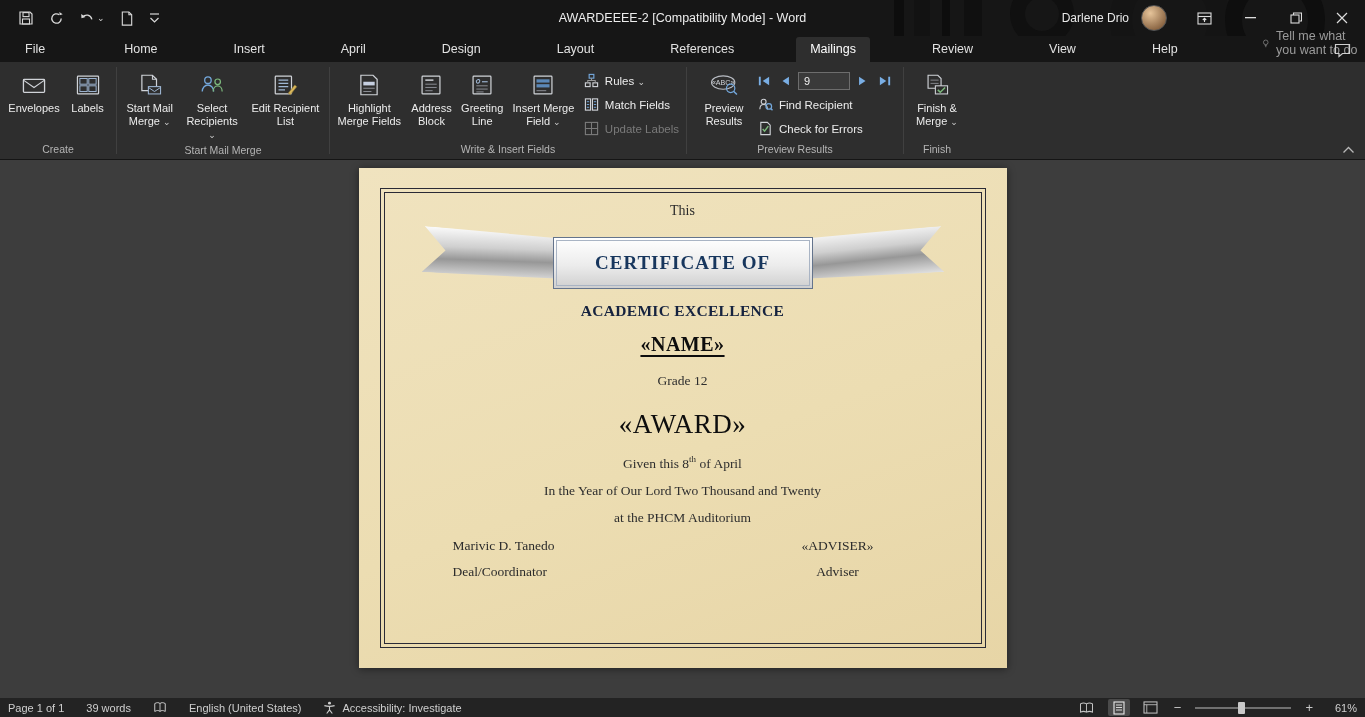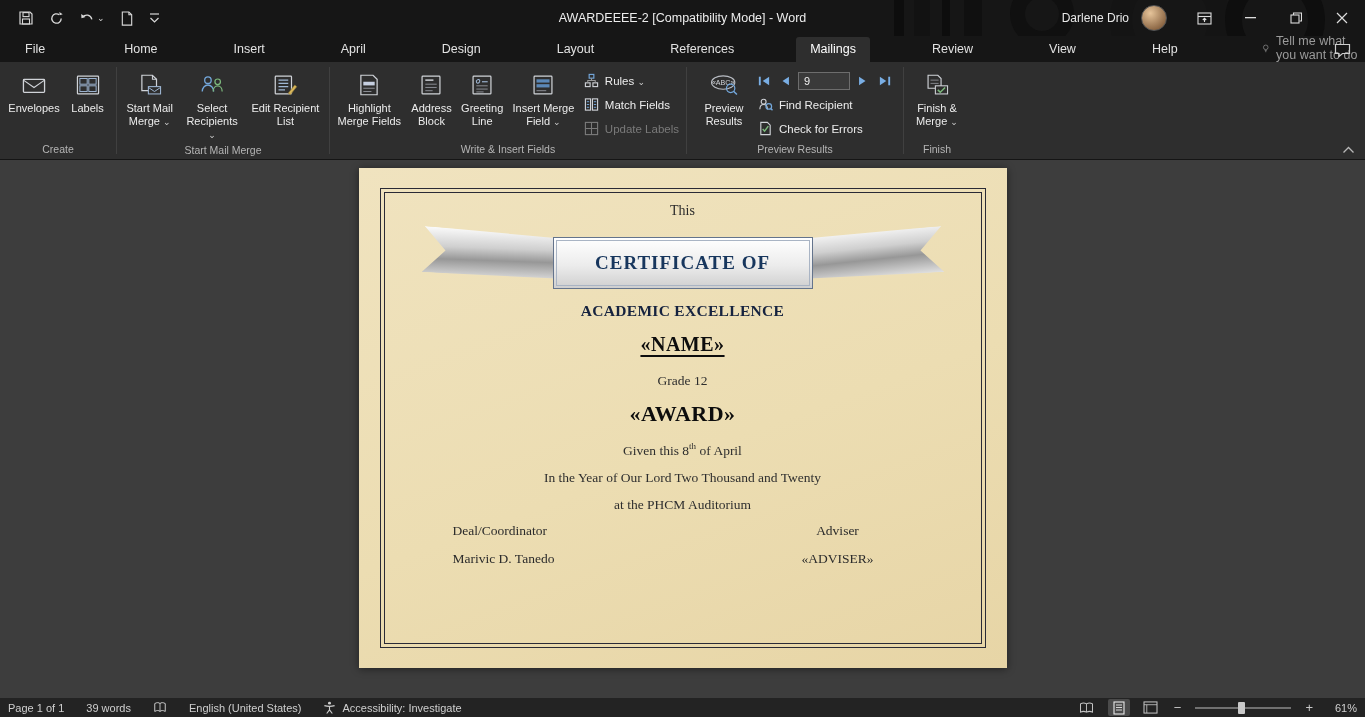--- a/index.html
+++ b/index.html
@@ -23,21 +23,21 @@
   .user-name { font-size:12px; color:#e8e8e8; margin-right:12px; }
   .avatar { width:26px; height:26px; border-radius:50%; background:radial-gradient(circle at 35% 30%, #e6c49a, #8a6543 75%); margin-right:22px; border:1px solid #555; }
   .win-btn { width:46px; height:36px; display:flex; align-items:center; justify-content:center; color:#dcdcdc; }
   .ribbon-display { margin-right:8px; }
 
   
   .tabrow { height:26px; background:#161616; display:flex; align-items:flex-end; position:relative; z-index:3;gap:48px; }
   .tab { padding:5px 14px 6px; font-size:12.5px; color:#e2e2e2; border-radius:3px 3px 0 0; }
   .tab.first { margin-left:8px; padding:5px 17px 6px; }
   .tab.active { background:#2e2e2e; color:#fff; }
-  .tellme { display:flex; align-items:center; gap:7px; margin-left:22px; color:#9b9b9b; font-size:12.5px; }
+  .tellme { display:flex; align-items:center; gap:7px; margin-left:22px; padding-bottom:5px; color:#9b9b9b; font-size:12.5px; }
   .comment-btn { position:absolute; right:14px; bottom:4px; }
 
   
   .ribbon { height:98px; background:#2e2e2e; display:flex; position:relative; border-bottom:1px solid #151515; }
   .rgroup { display:flex; flex-direction:column; padding-top:3px; }
   .rgroup-content { flex:1; display:flex; align-items:flex-start; justify-content:center; gap:2px; padding:2px 3px 0; }
   .rgroup-label { text-align:center; font-size:10.5px; color:#b5b5b5; padding:2px 4px 4px; white-space:nowrap; }
   .vsep { width:1px; background:#404040; margin:5px 0; }
   .btn-lg { display:flex; flex-direction:column; align-items:center; gap:4px; padding-top:4px; font-size:11px; line-height:13px; text-align:center; color:#ececec; border-radius:3px; }
   .btn-lg .ic { height:27px; display:flex; align-items:center; justify-content:center; }
@@ -73,21 +73,21 @@
   .tail-left { left:2px; transform:rotate(4deg); clip-path:polygon(0 0, 100% 8%, 100% 92%, 0 100%, 13% 50%); }
   .tail-right { right:2px; transform:rotate(-4deg); clip-path:polygon(0 8%, 100% 0, 87% 50%, 100% 100%, 0 92%); }
   .banner-box { position:absolute; left:50%; top:14px; transform:translateX(-50%); width:260px; height:52px; background:linear-gradient(180deg,#ffffff 0%, #ececec 55%, #cfcfcf 100%); border:1.5px solid #64748c; display:flex; align-items:center; justify-content:center; }
   .banner-box::before { content:""; position:absolute; inset:2px; border:1px solid #a9b4c4; pointer-events:none; }
   .c-cert-of { font-size:19px; font-weight:bold; color:#17365d; letter-spacing:1px; }
   .c-acad { margin-top:9px; font-size:15.5px; font-weight:bold; color:#16233f; letter-spacing:.3px; }
   .c-line { font-size:13.5px; color:#2e2e2e; }
   .c-conferred { margin-top:17px; }
   .c-name { margin-top:13px; font-size:20px; font-weight:bold; color:#0d0d0d; letter-spacing:.5px; text-decoration:underline; text-decoration-thickness:2px; text-underline-offset:4px; }
   .c-grade { margin-top:17px; }
-  .c-award { margin-top:12px; font-size:22px; font-weight:bold; color:#0d0d0d; letter-spacing:.5px; }
+  .c-award { margin-top:20px; font-size:27px; font-weight:normal; color:#0d0d0d; letter-spacing:.5px; }
   .c-given { margin-top:14px; }
   .c-given sup { font-size:9px; }
   .c-year { margin-top:11px; }
   .c-venue { margin-top:11px; }
   .sig-row { margin-top:12px; display:flex; justify-content:space-between; padding:0 68px; font-size:13.5px; }
   .sig-row.second { margin-top:10px; }
   .sig-right { width:150px; text-align:center; }
   .sig-left { min-width:150px; text-align:left; }
 
   
@@ -451,27 +451,27 @@
         </div>
 
         <div class="c-acad">ACADEMIC EXCELLENCE</div>
         <div class="c-name">«NAME»</div>
         <div class="c-line c-grade">Grade 12</div>
         <div class="c-award">«AWARD»</div>
         <div class="c-line c-given"><span>Given this 8</span><sup>th</sup><span> of April</span></div>
         <div class="c-line c-year">In the Year of Our Lord Two Thousand and Twenty</div>
         <div class="c-line c-venue">at the PHCM Auditorium</div>
 
+        <div class="sig-row">
+          <span class="sig-left">Marivic D. Tanedo</span>
+          <span class="sig-right">«ADVISER»</span>
+        </div>
         <div class="sig-row second">
           <span class="sig-left">Deal/Coordinator</span>
           <span class="sig-right">Adviser</span>
-        </div>
-        <div class="sig-row">
-          <span class="sig-left">Marivic D. Tanedo</span>
-          <span class="sig-right">«ADVISER»</span>
         </div>
 
       </div>
     </div>
   </div>
 </div>
 
 <div class="statusbar">
   <span class="sb-item">Page 1 of 1</span>
   <span class="sb-item">39 words</span>

